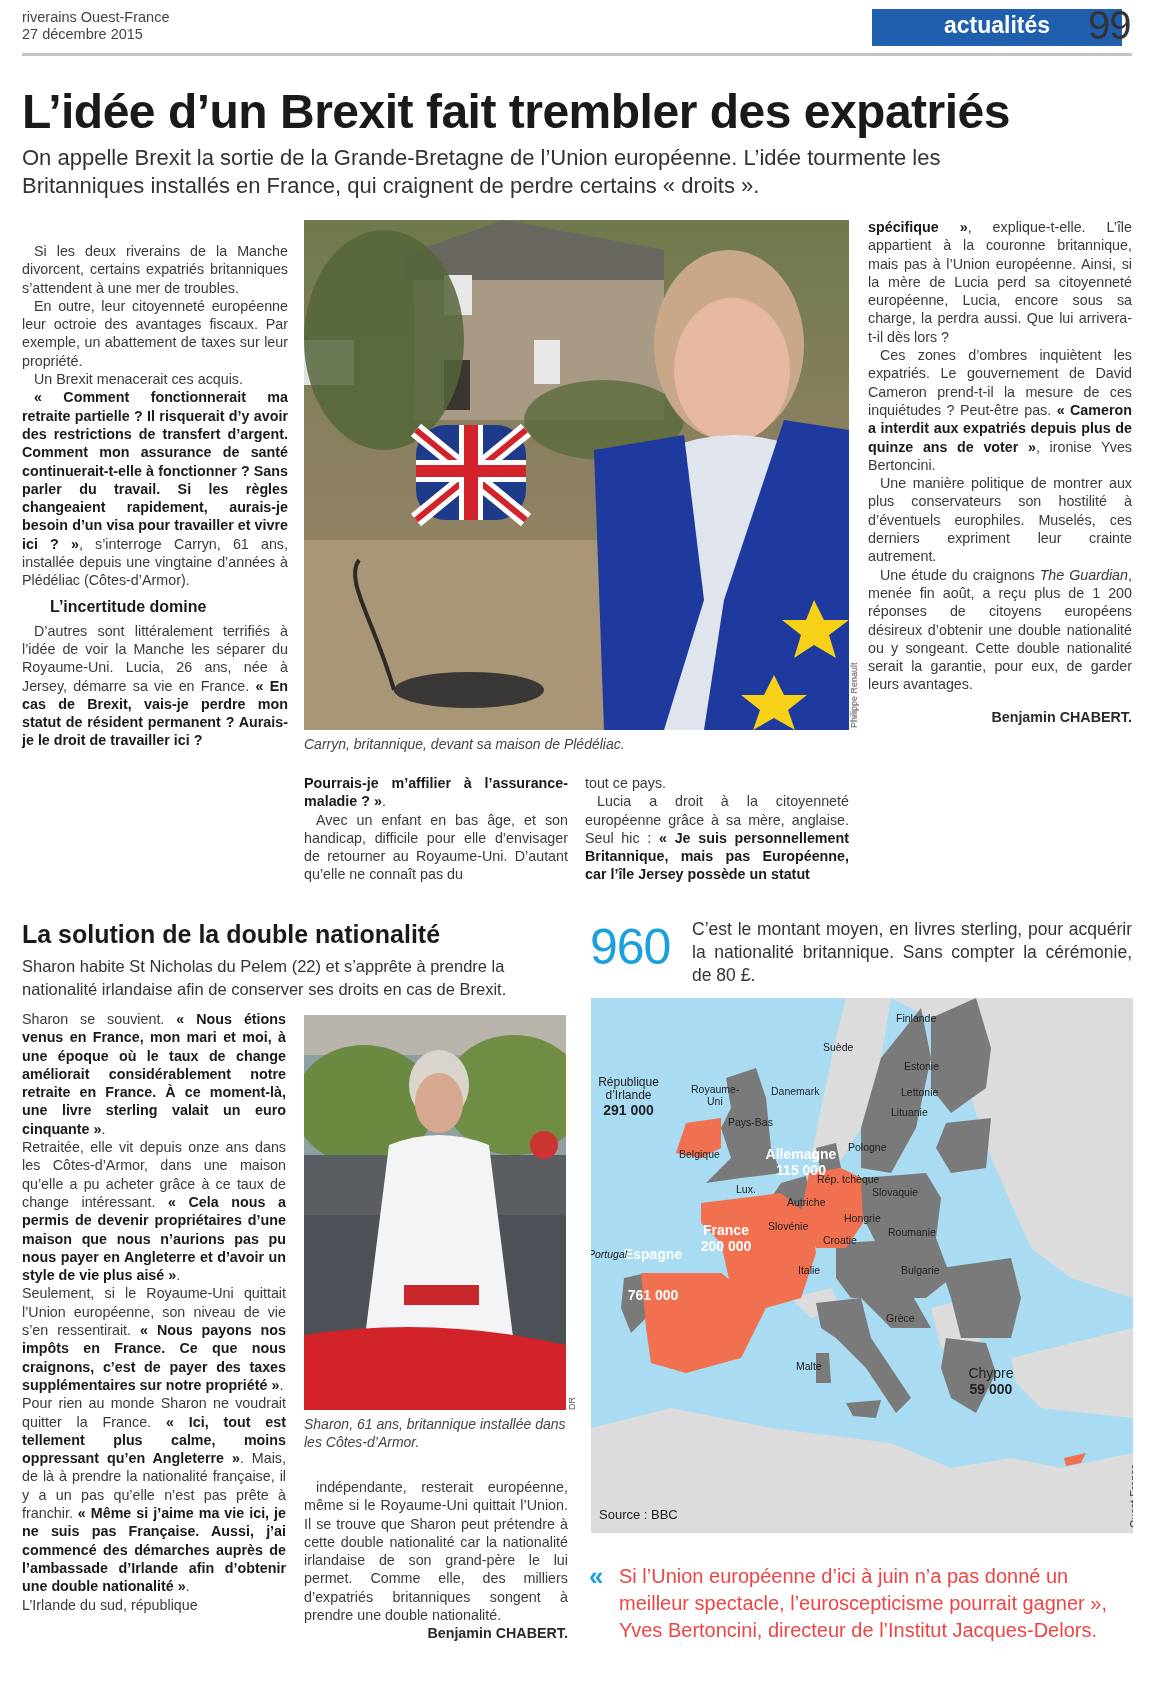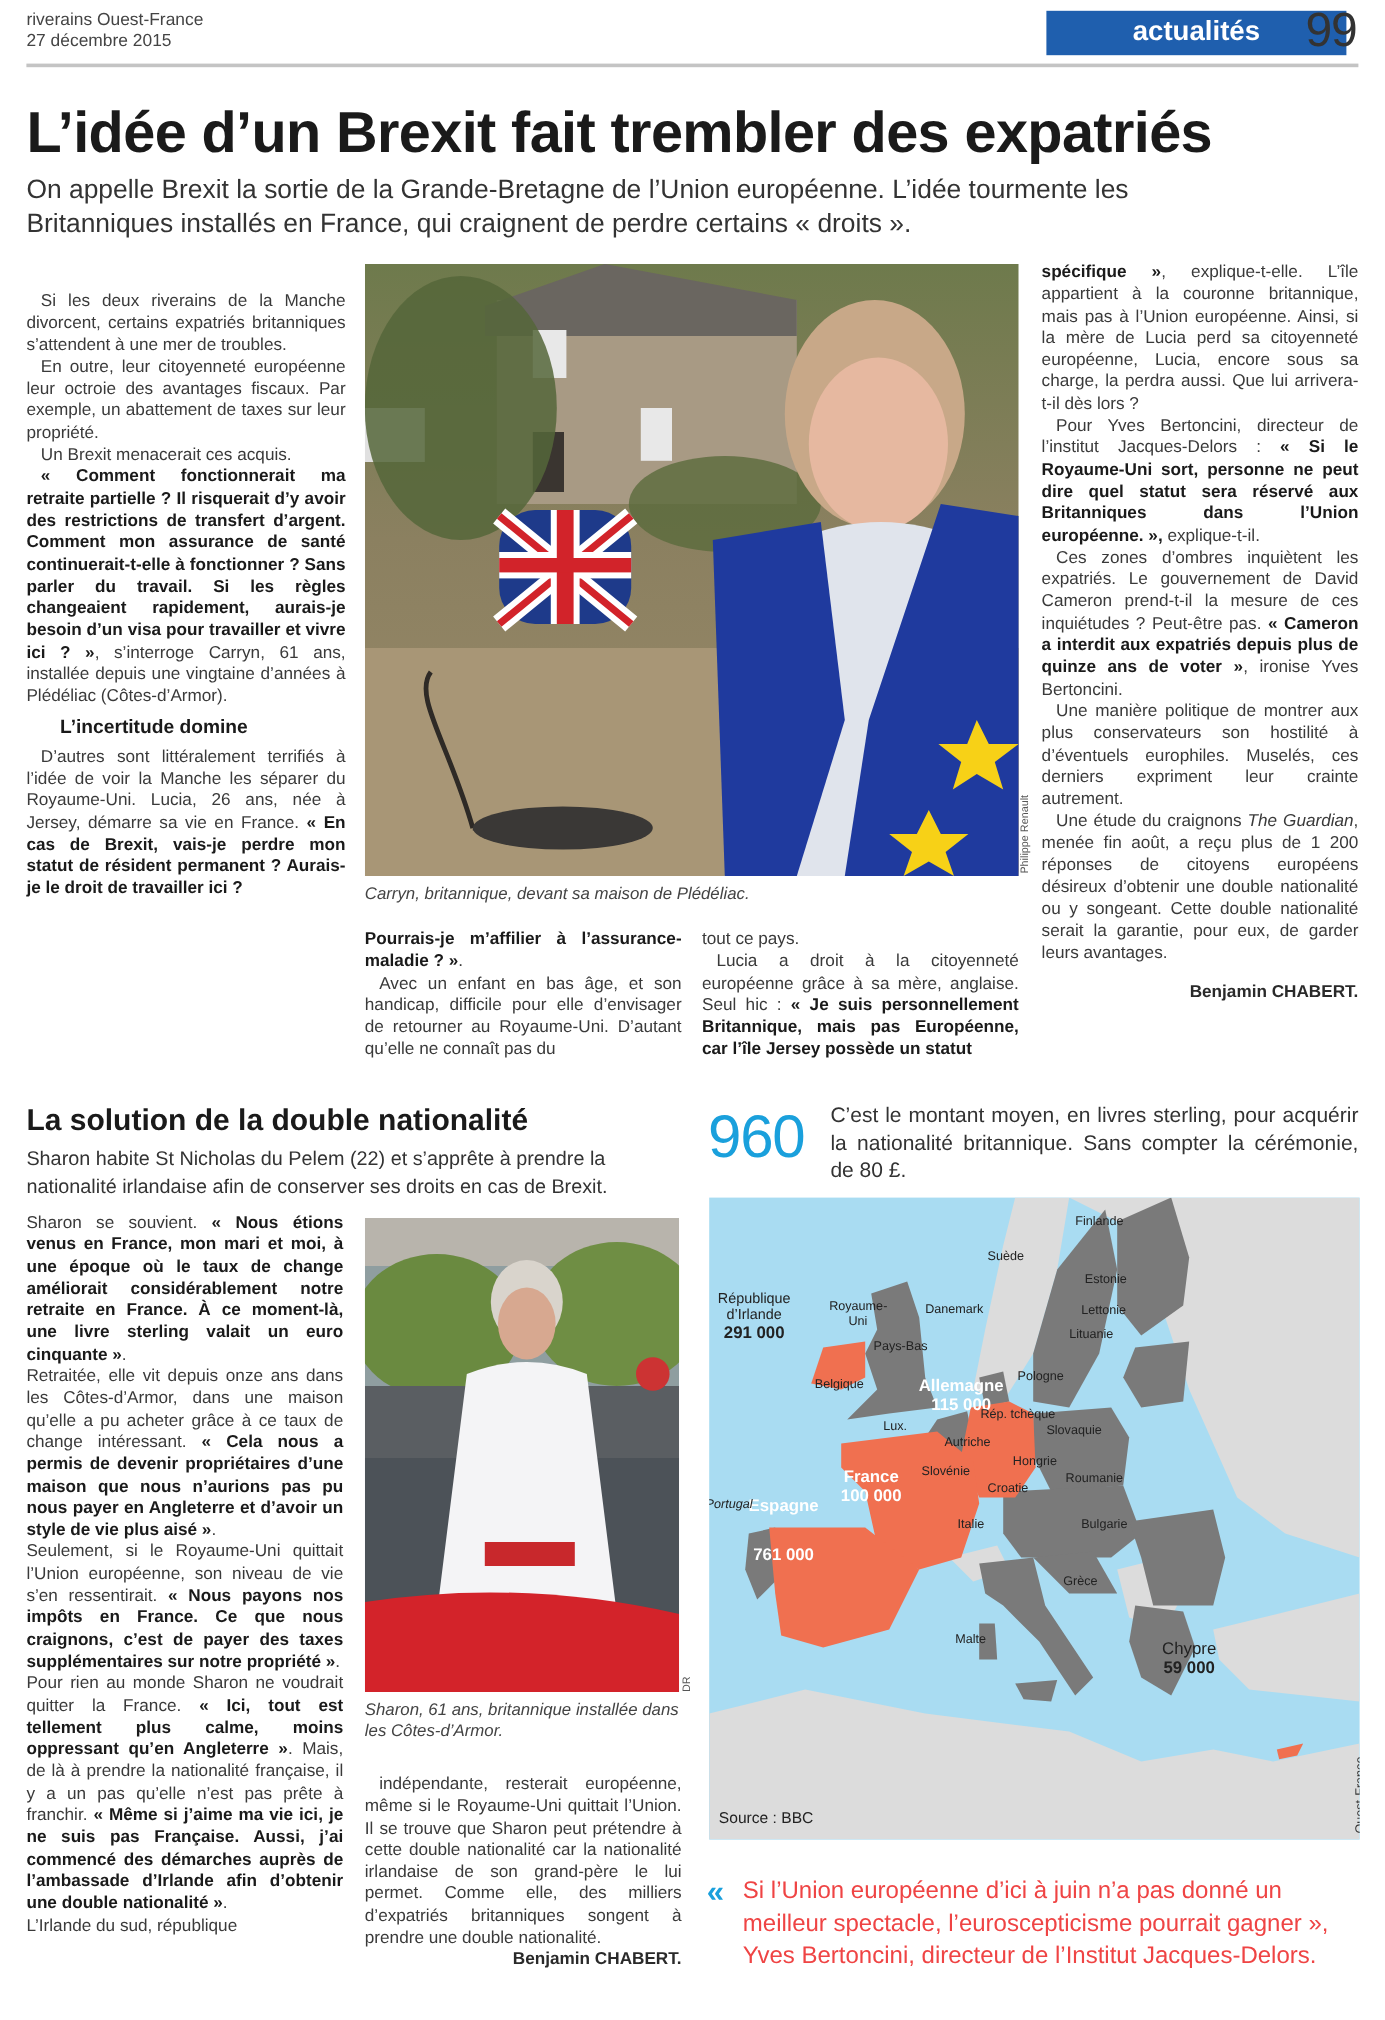--- a/index.html
+++ b/index.html
@@ -117,21 +117,20 @@
   <p class="noindent"><b>Pourrais-je m’affilier à l’assurance-maladie ? »</b><span>.</span></p>
   <p>Avec un enfant en bas âge, et son handicap, difficile pour elle d’envisager de retourner au Royaume-Uni. D’autant qu’elle ne connaît pas du</p>
 </div>
 <div class="col" style="left:585px; top:774px; width:264px;">
   <p class="noindent">tout ce pays.</p>
   <p><span>Lucia a droit à la citoyenneté européenne grâce à sa mère, anglaise. Seul hic : </span><b>« Je suis personnellement Britannique, mais pas Européenne, car l’île Jersey possède un statut</b></p>
 </div>
 
 <div class="col" style="left:868px; top:218px; width:264px;">
   <p class="noindent"><b>spécifique »</b><span>, explique-t-elle. L’île appartient à la couronne britannique, mais pas à l’Union européenne. Ainsi, si la mère de Lucia perd sa citoyenneté européenne, Lucia, encore sous sa charge, la perdra aussi. Que lui arrivera-t-il dès lors ?</span></p>
-  <p><span>Pour Yves Bertoncini, directeur de l’institut Jacques-Delors : </span><b>« Si le Royaume-Uni sort, personne ne peut dire quel statut sera réservé aux Britanniques dans l’Union européenne. »,</b><span> explique-t-il.</span></p>
   <p><span>Ces zones d’ombres inquiètent les expatriés. Le gouvernement de David Cameron prend-t-il la mesure de ces inquiétudes ? Peut-être pas. </span><b>« Cameron a interdit aux expatriés depuis plus de quinze ans de voter »</b><span>, ironise Yves Bertoncini.</span></p>
   <p>Une manière politique de montrer aux plus conservateurs son hostilité à d’éventuels europhiles. Muselés, ces derniers expriment leur crainte autrement.</p>
   <p><span>Une étude du craignons </span><i>The Guardian</i><span>, menée fin août, a reçu plus de 1 200 réponses de citoyens européens désireux d’obtenir une double nationalité ou y songeant. Cette double nationalité serait la garantie, pour eux, de garder leurs avantages.</span></p>
   <div class="byline">Benjamin CHABERT.</div>
 </div>
 
 <div class="box-title">La solution de la double nationalité</div>
 <div class="box-deck">Sharon habite St Nicholas du Pelem (22) et s’apprête à prendre la nationalité irlandaise afin de conserver ses droits en cas de Brexit.</div>
 
 <div class="col" style="left:22px; top:1010px; width:264px;">
@@ -207,21 +206,21 @@
     <div style="font-weight:normal;font-size:12px;line-height:13px;">République</div>
     <div style="font-weight:normal;font-size:12px;line-height:13px;">d’Irlande</div>
     <div>291 000</div>
   </div>
   <div class="lbl big white" style="left:170px; top:148px; width:80px;">
     <div>Allemagne</div>
     <div>115 000</div>
   </div>
   <div class="lbl big white" style="left:95px; top:224px; width:80px;">
     <div>France</div>
-    <div>100 000</div>
+    <div>200 000</div>
   </div>
   <div class="lbl big white" style="left:22px; top:248px; width:80px;">
     <div>Espagne</div>
     <div style="font-size:14px;line-height:19px;margin-top:24px;">761 000</div>
   </div>
   <div class="lbl big" style="left:360px; top:367px; width:80px;">
     <div style="font-weight:normal;">Chypre</div>
     <div>59 000</div>
   </div>
 

